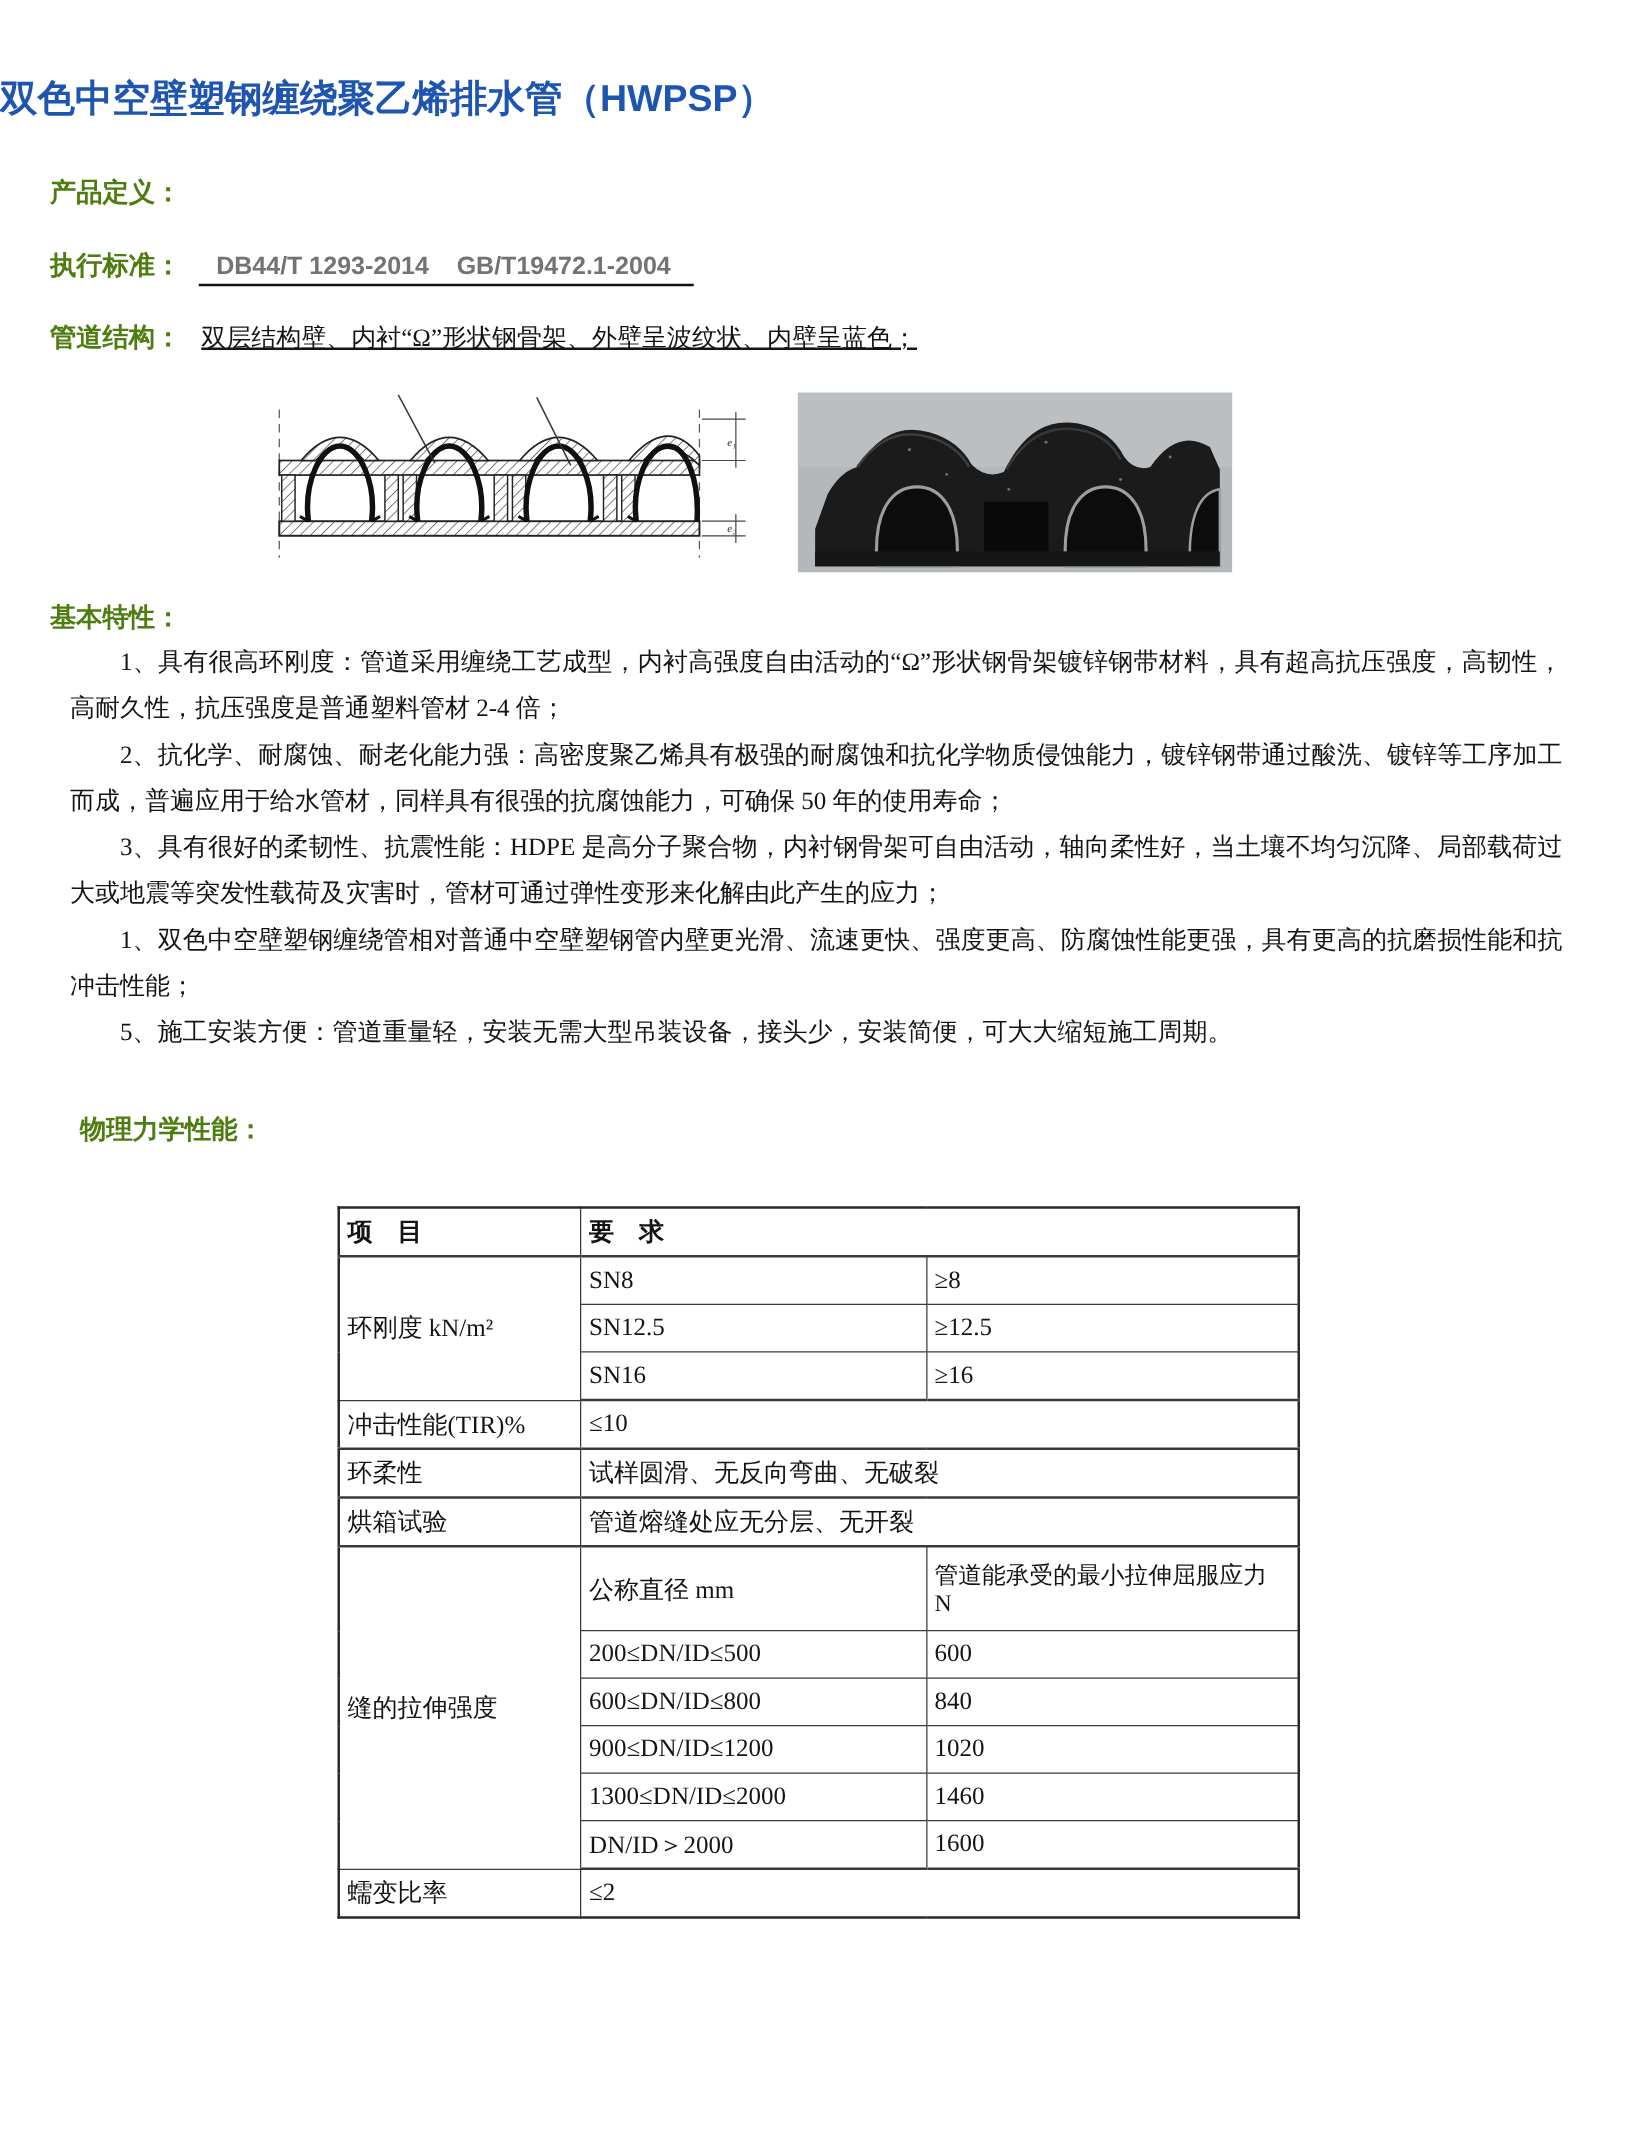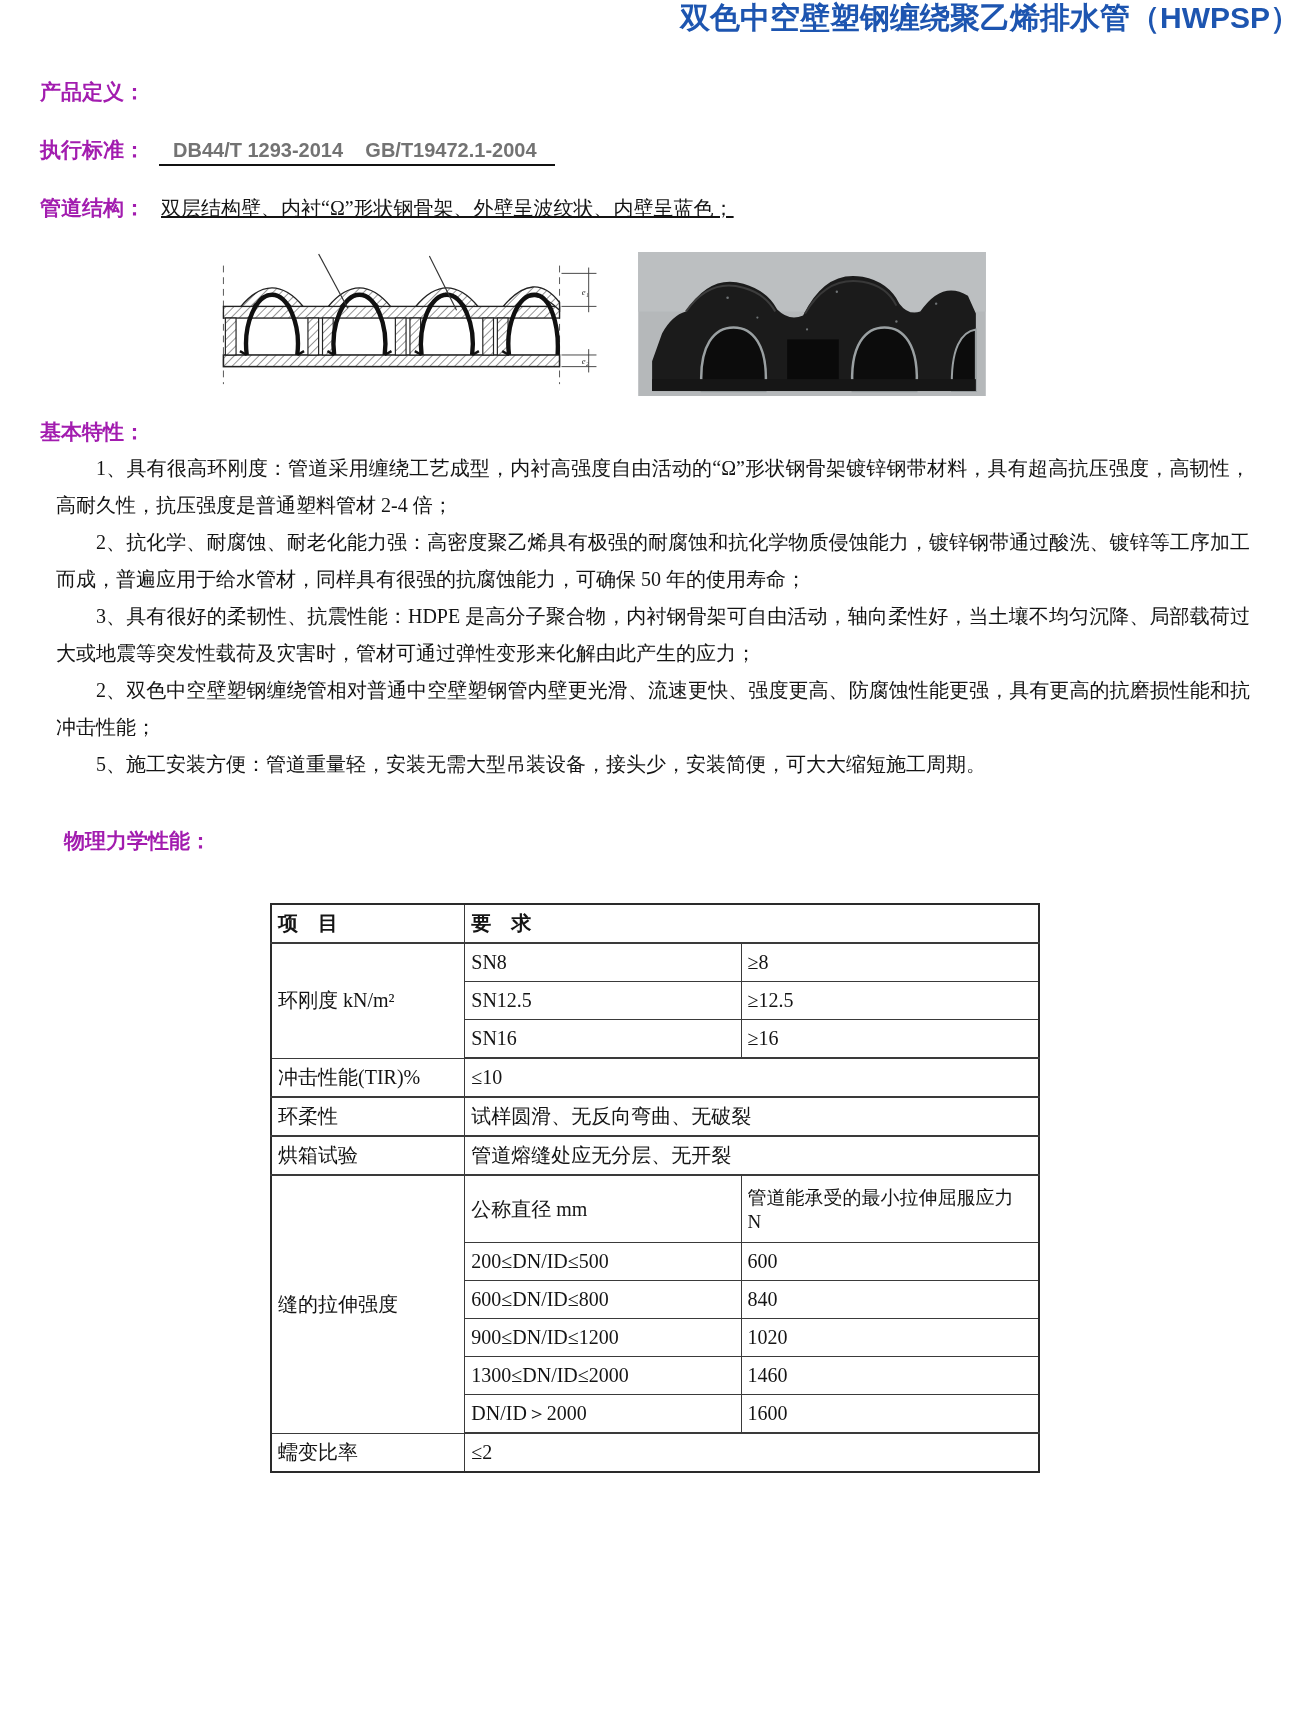--- a/index.html
+++ b/index.html
@@ -5,31 +5,31 @@
   html,body{margin:0;padding:0;background:#ffffff;}
   .page{
     position:relative;
     width:1300px;height:1722px;
     background:#ffffff;
     overflow:hidden;
     font-family:"Liberation Serif","DejaVu Serif",serif;
     color:#141414;
   }
   .title{
-    margin:0;
-    text-align:right;
+    margin:0;padding-top:62px;
+    text-align:left;
     font-family:"Liberation Sans","DejaVu Sans",sans-serif;
     font-weight:bold;font-size:30px;line-height:36px;
     color:#1d55b0;
   }
   .heading{
     display:inline-block;
     font-family:"Liberation Sans","DejaVu Sans",sans-serif;
     font-weight:bold;font-size:21px;
-    color:#a21caf;
+    color:#4d7c0f;
   }
   .sect-def-head{margin:42px 0 8px 40px;}
   .body-par{
     margin:0 50px 0 56px;
     text-indent:2em;
     font-size:20px;line-height:37px;
     text-align:justify;
   }
   .inline-row{margin:30px 0 0 40px;font-size:20px;}
   .standard-value{
@@ -173,21 +173,21 @@
       </g>
     </svg>
   </div>
 
   <div class="feat-head">
     <span class="heading">基本特性：</span>
   </div>
   <p class="body-par">1、具有很高环刚度：管道采用缠绕工艺成型，内衬高强度自由活动的“Ω”形状钢骨架镀锌钢带材料，具有超高抗压强度，高韧性，高耐久性，抗压强度是普通塑料管材 2-4 倍；</p>
   <p class="body-par">2、抗化学、耐腐蚀、耐老化能力强：高密度聚乙烯具有极强的耐腐蚀和抗化学物质侵蚀能力，镀锌钢带通过酸洗、镀锌等工序加工而成，普遍应用于给水管材，同样具有很强的抗腐蚀能力，可确保 50 年的使用寿命；</p>
   <p class="body-par">3、具有很好的柔韧性、抗震性能：HDPE 是高分子聚合物，内衬钢骨架可自由活动，轴向柔性好，当土壤不均匀沉降、局部载荷过大或地震等突发性载荷及灾害时，管材可通过弹性变形来化解由此产生的应力；</p>
-  <p class="body-par">2、双色中空壁塑钢缠绕管相对普通中空壁塑钢管内壁更光滑、流速更快、强度更高、防腐蚀性能更强，具有更高的抗磨损性能和抗冲击性能；</p>
+  <p class="body-par">1、双色中空壁塑钢缠绕管相对普通中空壁塑钢管内壁更光滑、流速更快、强度更高、防腐蚀性能更强，具有更高的抗磨损性能和抗冲击性能；</p>
   <p class="body-par">5、施工安装方便：管道重量轻，安装无需大型吊装设备，接头少，安装简便，可大大缩短施工周期。</p>
 
   <div class="phys-head">
     <span class="heading">物理力学性能：</span>
   </div>
 
   <table class="props">
     <tbody>
       <tr class="hdr thick">
         <td class="c1">项&nbsp;&nbsp;&nbsp;&nbsp;目</td>

